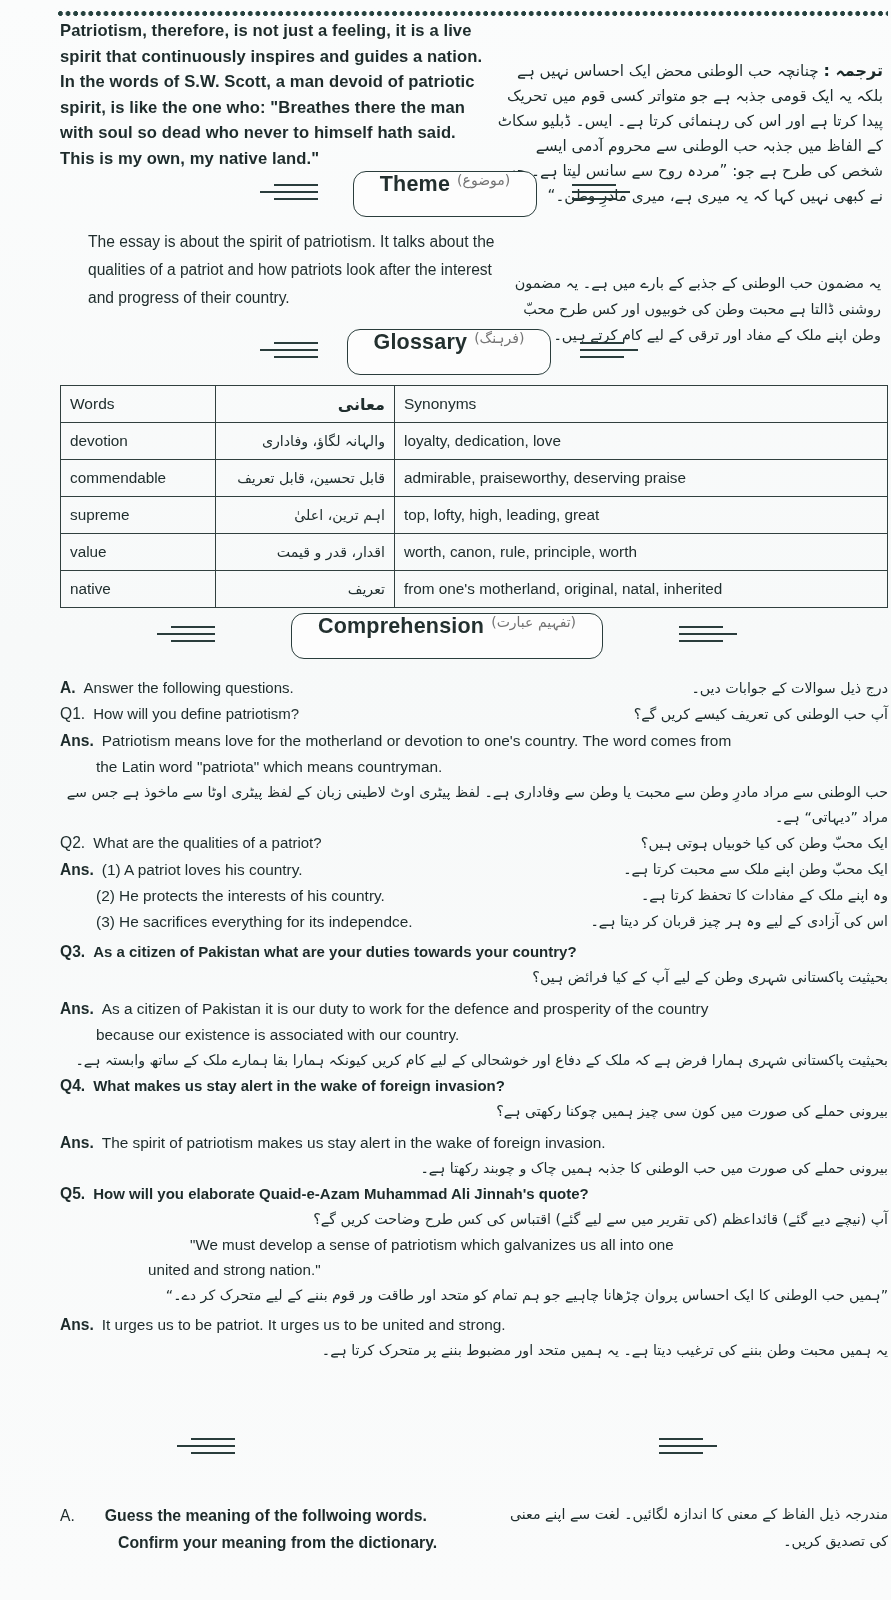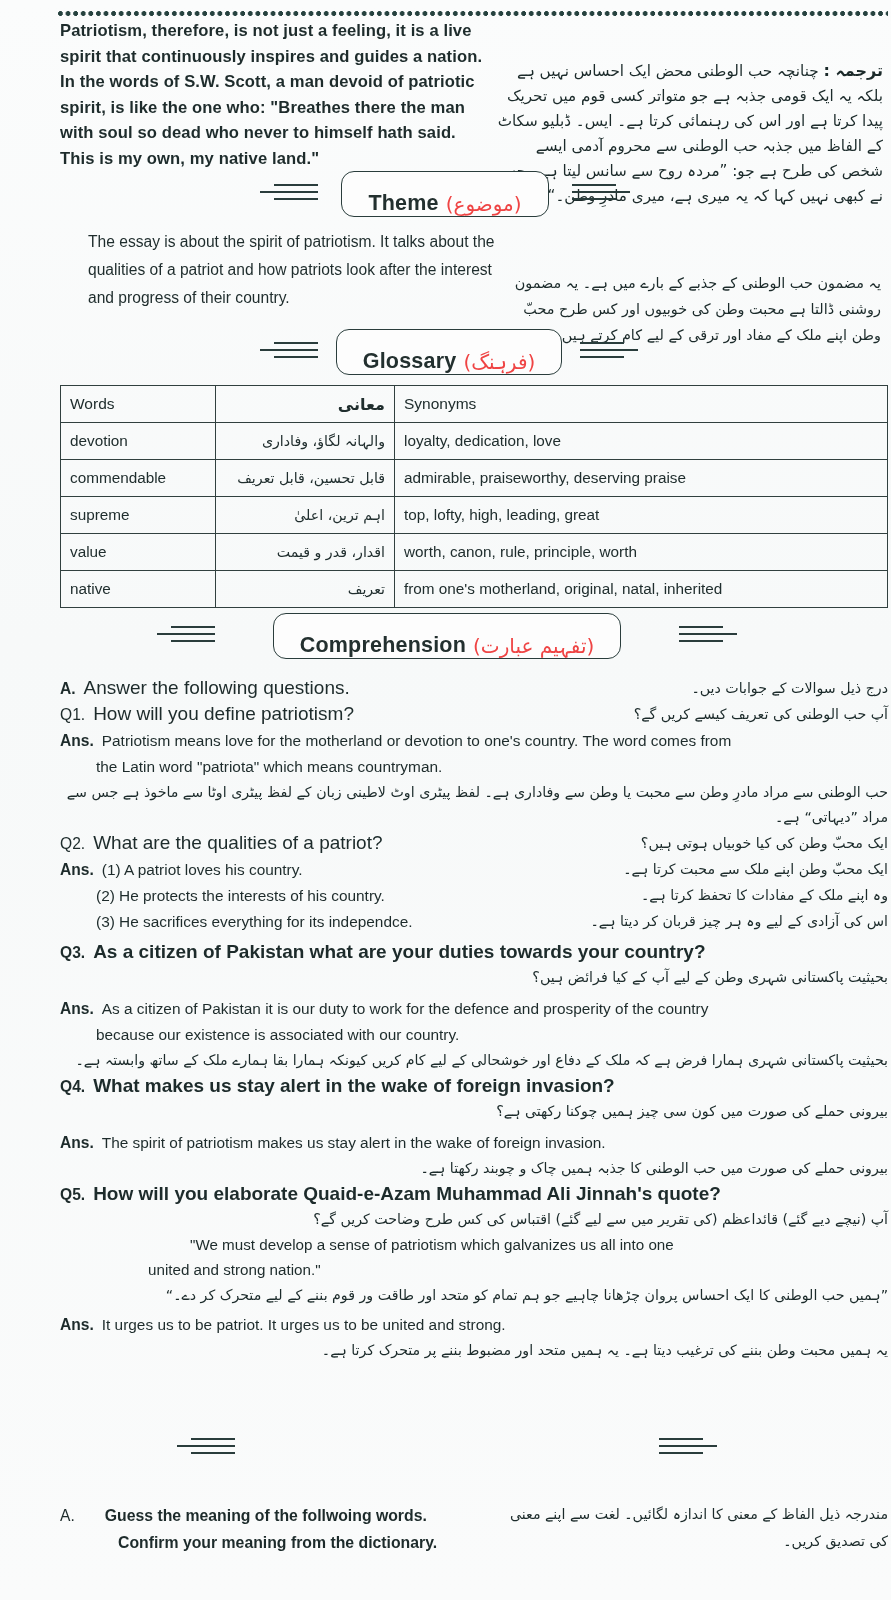--- a/index.html
+++ b/index.html
@@ -75,39 +75,39 @@
     height: 48px;
     display: flex;
     align-items: center;
     justify-content: center;
   }
   .banner .box {
     border: 1.6px solid #2a3d3c;
     border-radius: 13px;
     height: 46px;
     display: flex;
-    align-items: flex-end;
+    align-items: flex-start;
     justify-content: center;
     padding: 0 26px;
     background: #fdfdfd;
     position: relative;
     z-index: 2;
     box-sizing: border-box;
   }
   .banner .title-en {
     font-size: 21.5px;
     font-weight: bold;
     letter-spacing: .2px;
     color: #23302f;
   }
   .banner .title-ur {
     font-family: "DejaVu Sans", sans-serif;
-    font-size: 20px;
+    font-size: 14px;
     margin-left: 7px;
-    color: #ef4444;
+    color: #737373;
     direction: rtl;
   }
   .banner .wing {
     position: absolute;
     width: 60px;
     height: 20px;
     z-index: 1;
   }
   .banner .wing.left  { right: 100%; margin-right: -3px; }
   .banner .wing.right { left: 100%; margin-left: -3px; }
@@ -177,21 +177,21 @@
     justify-content: space-between;
     gap: 10px;
   }
   .lead {
     font-size: 15.6px;
     font-weight: bold;
     white-space: nowrap;
     flex: 0 0 auto;
   }
   .qtext {
-    font-size: 19px;
+    font-size: 15px;
     font-weight: bold;
     line-height: 24px;
   }
   .atext {
     font-size: 15.4px;
     line-height: 25px;
     font-weight: normal;
   }
   .ur-line {
     font-family: "DejaVu Sans", sans-serif;

